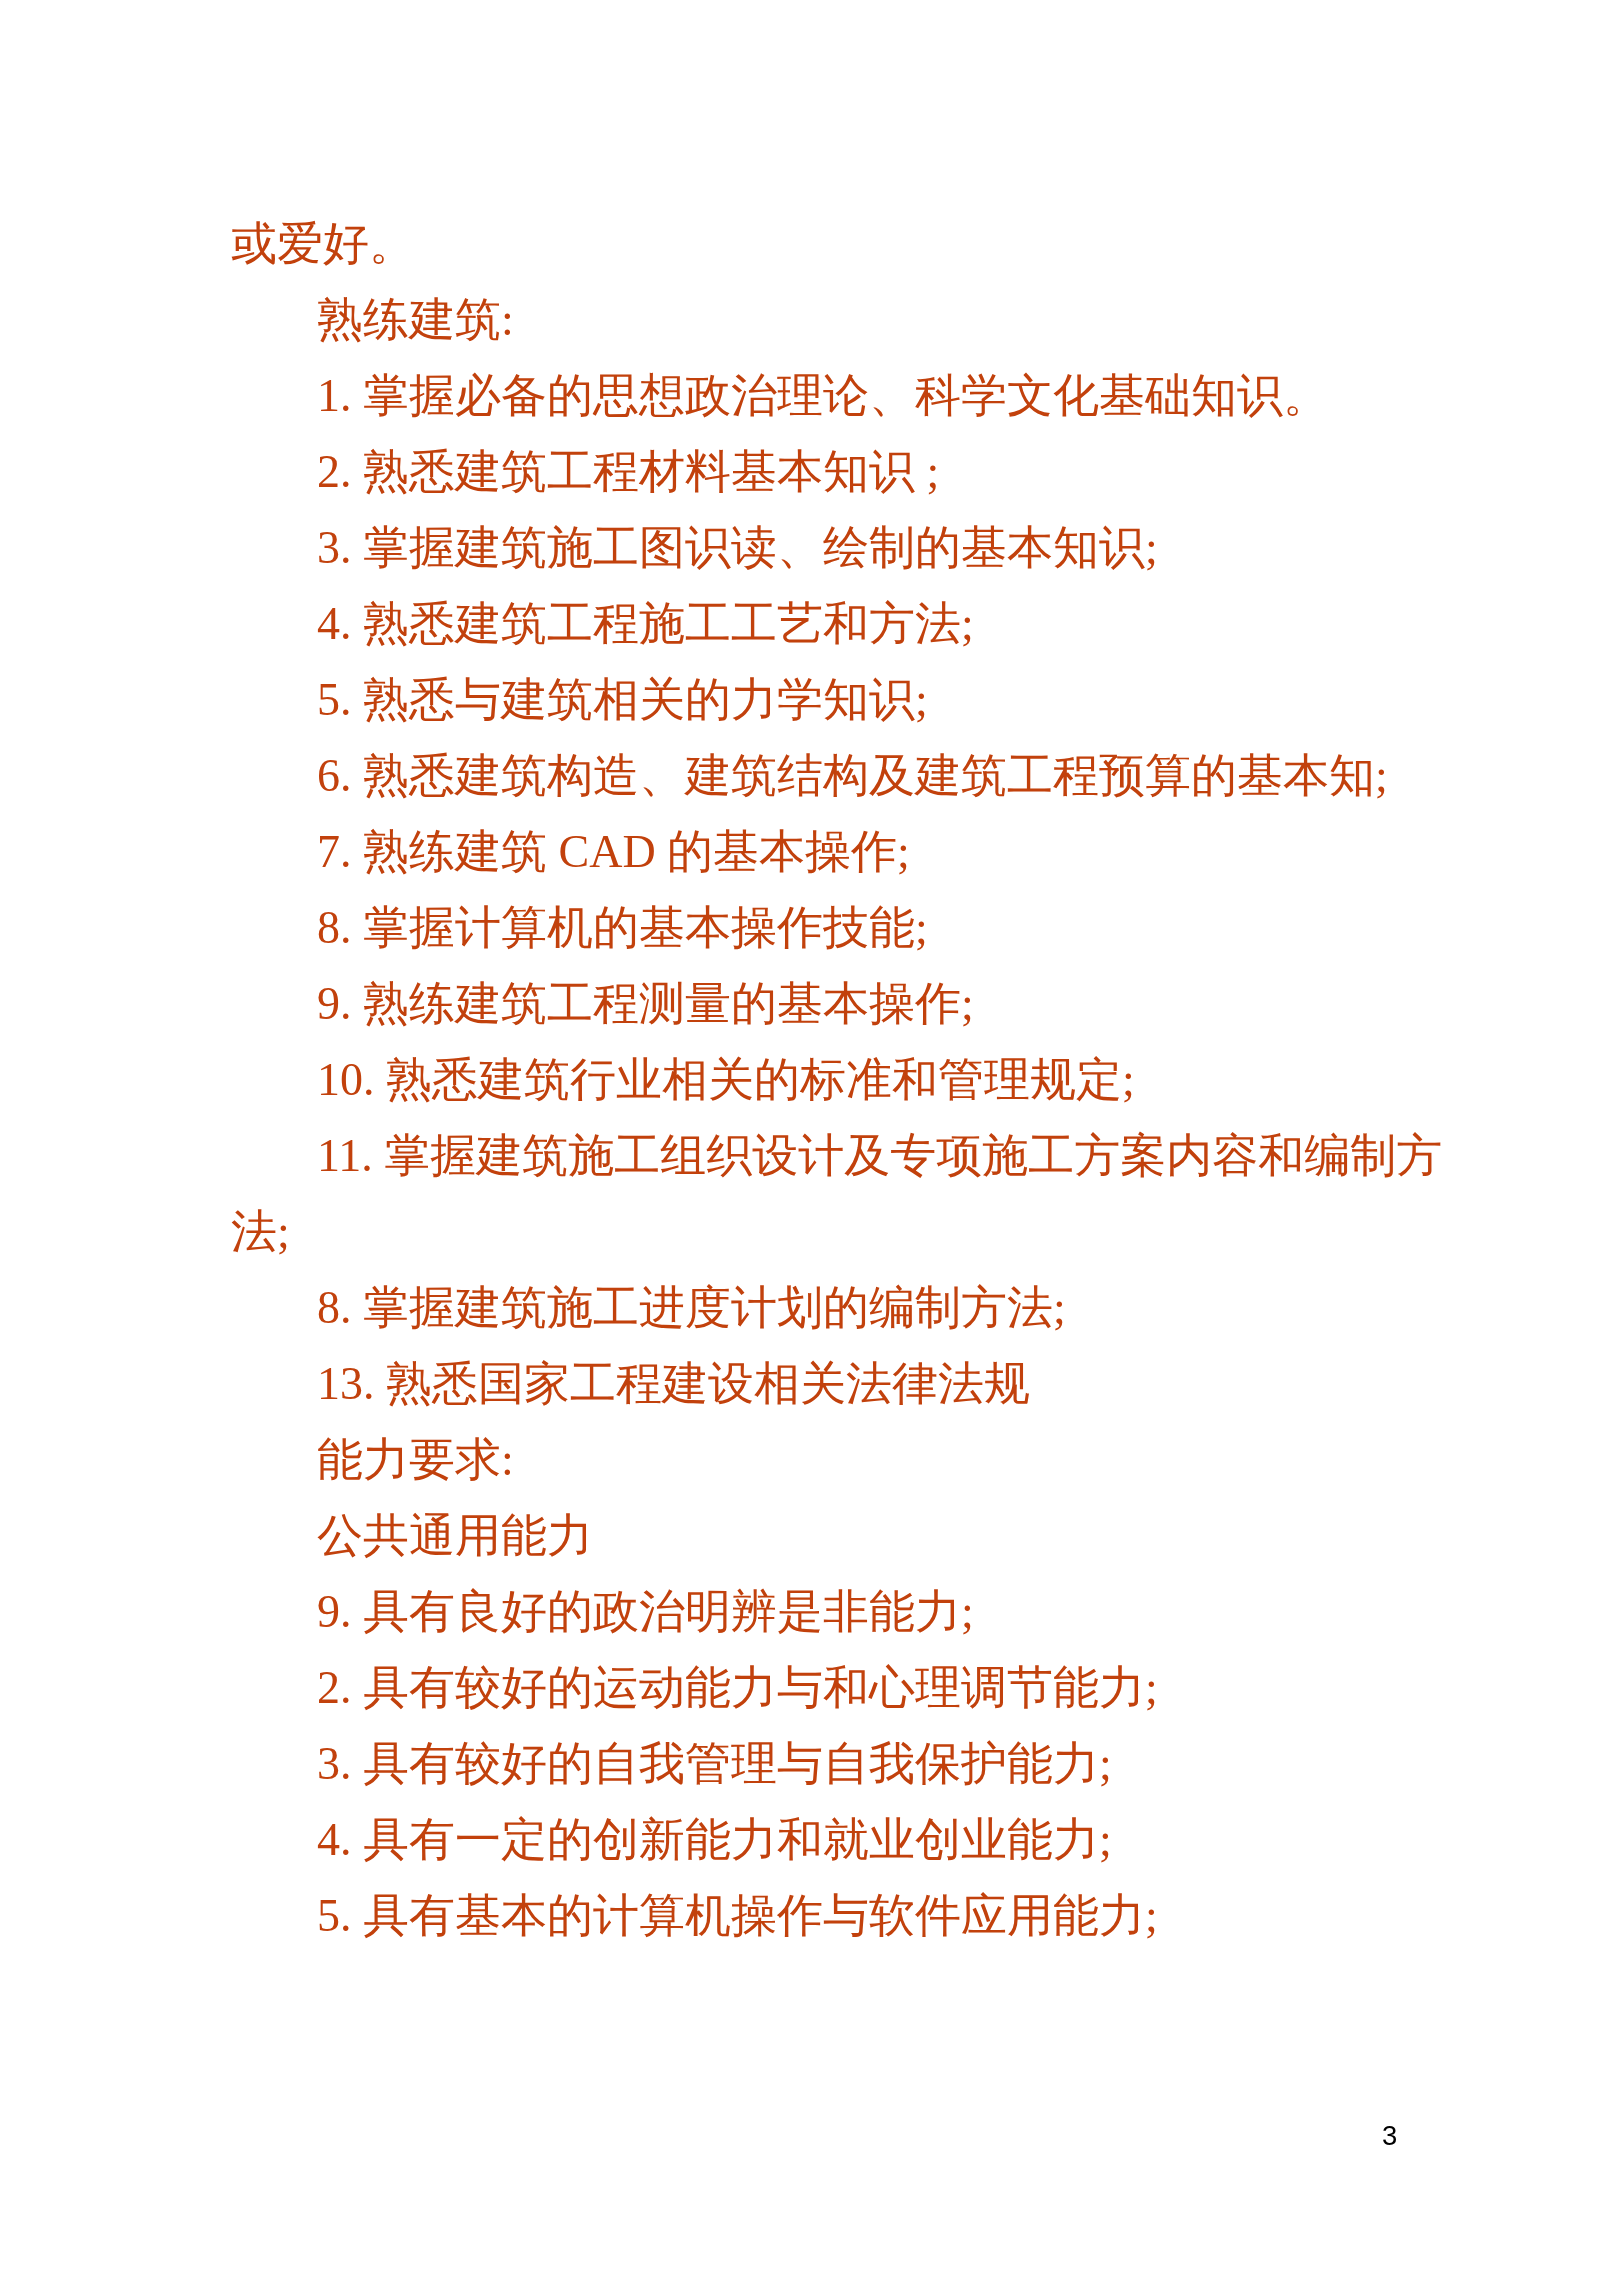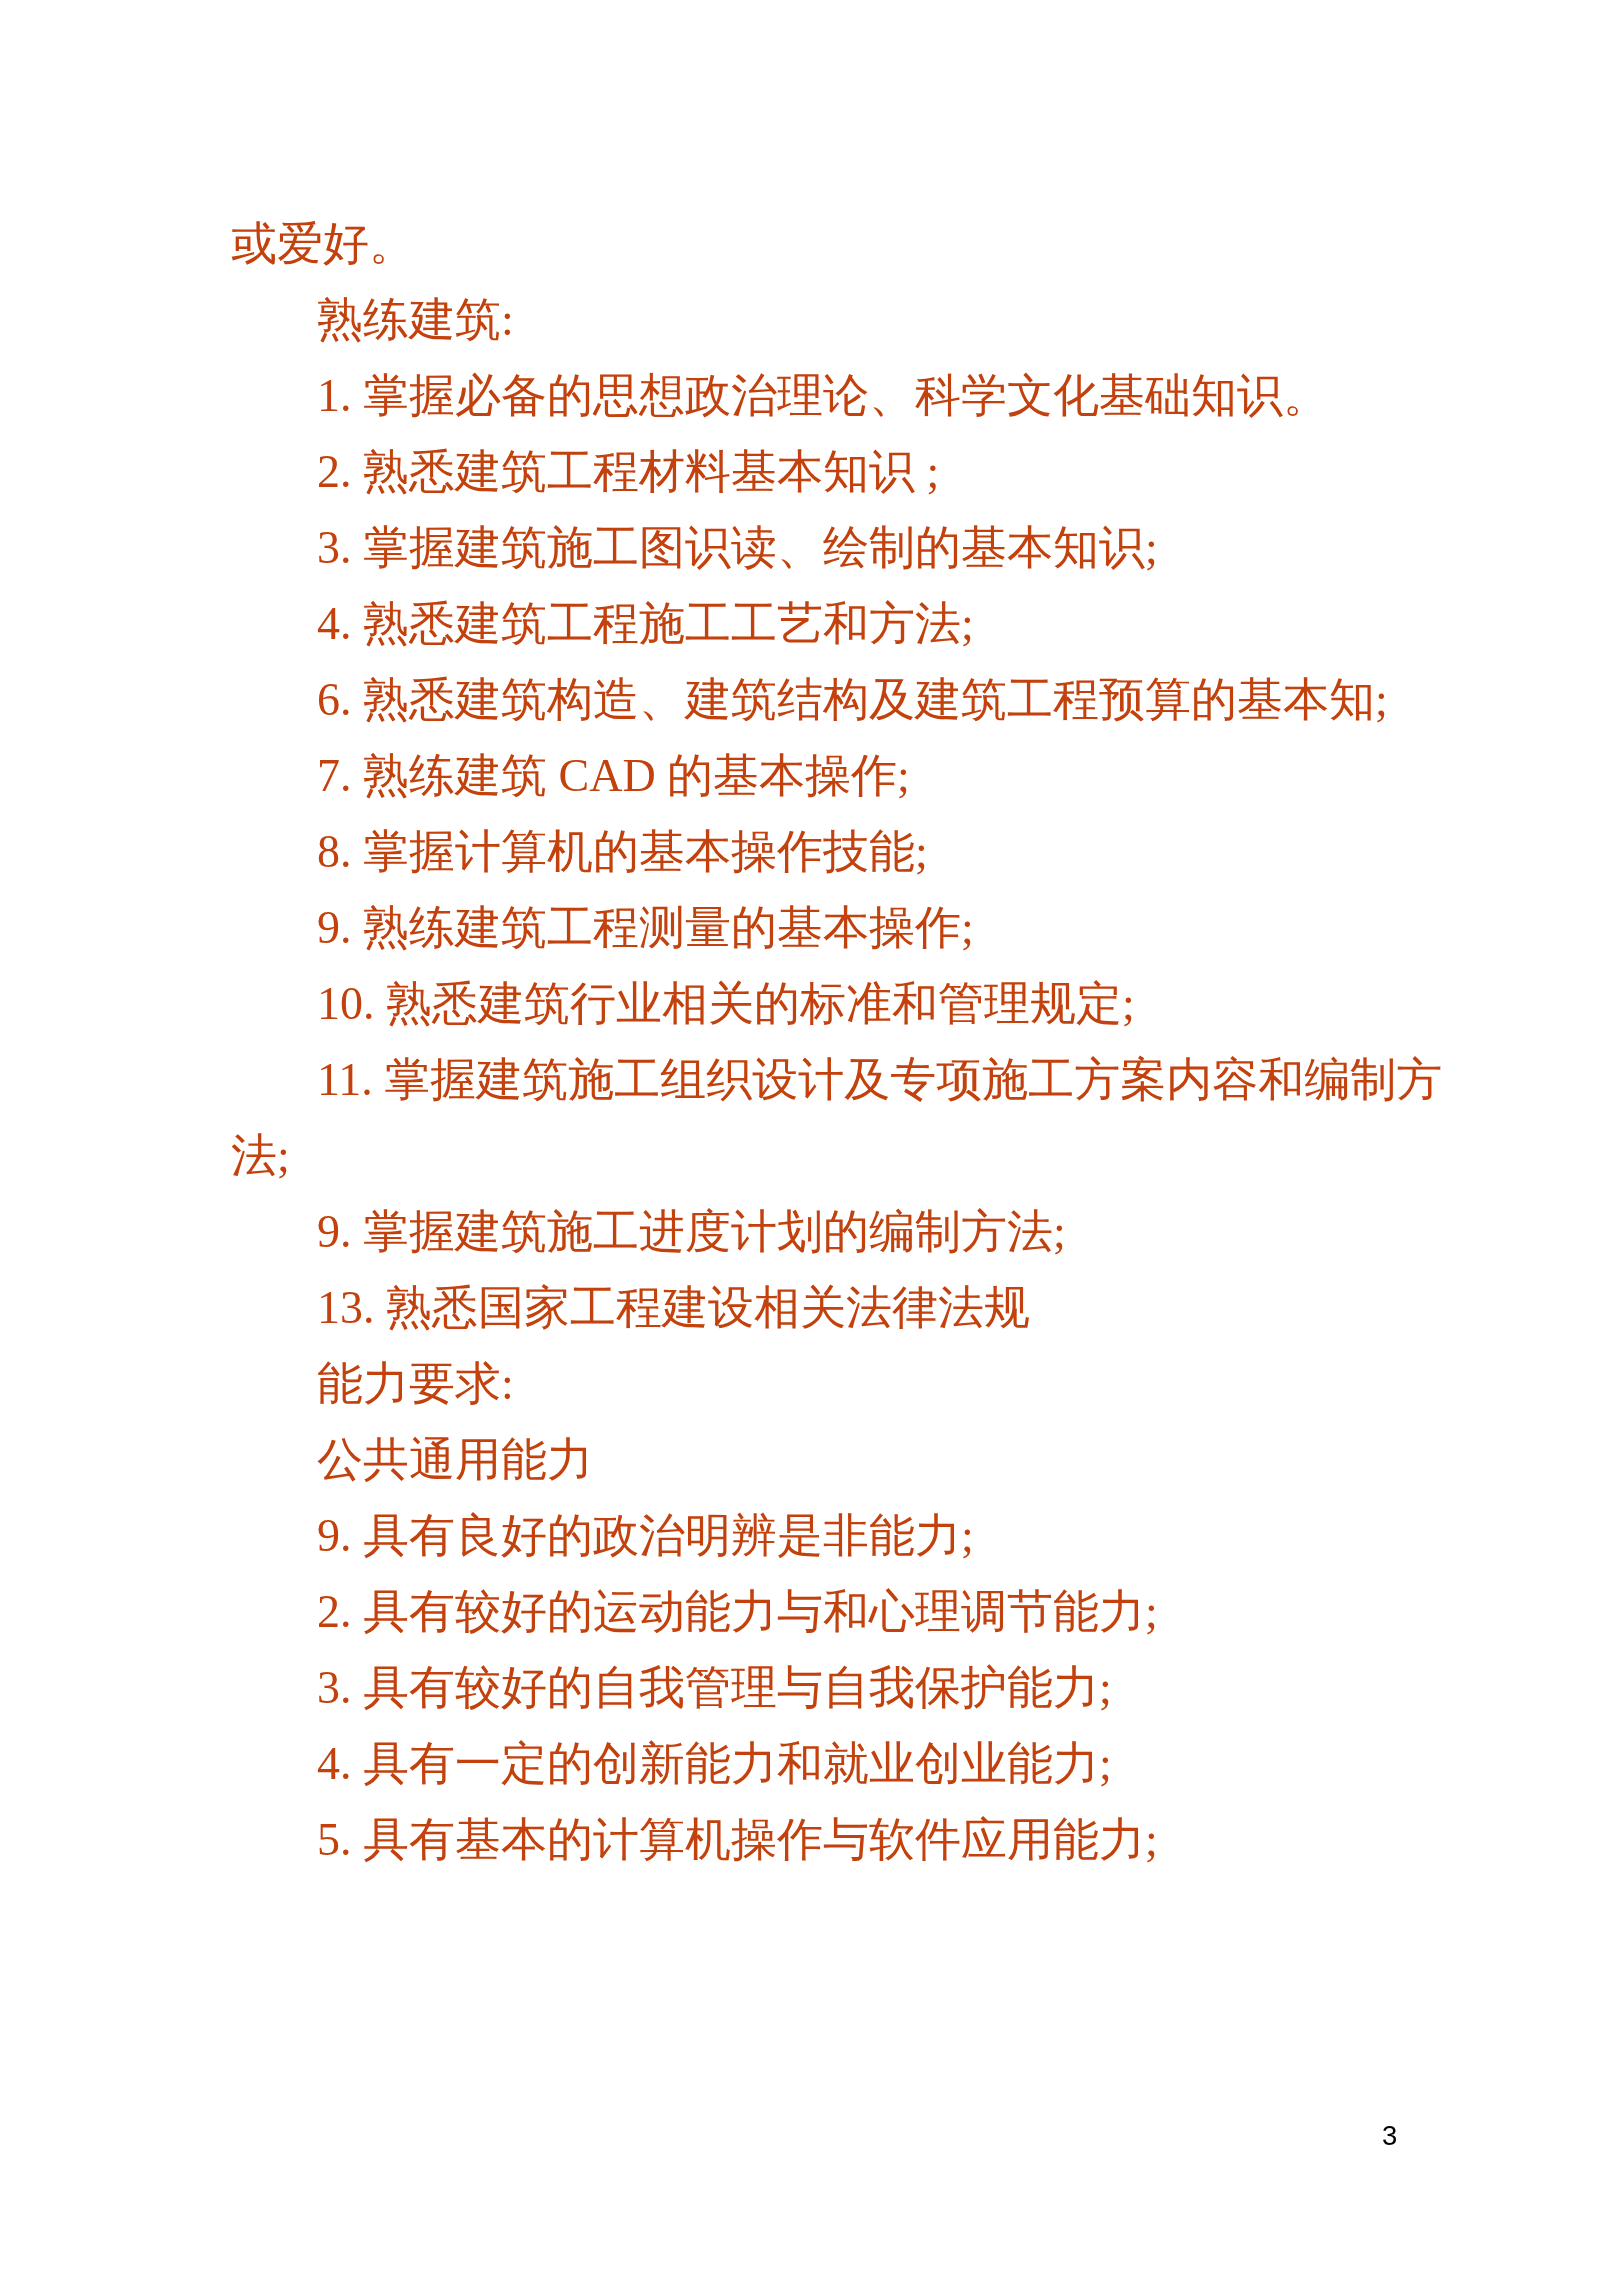--- a/index.html
+++ b/index.html
@@ -48,28 +48,29 @@
 <body>
 
 <div class="page">
   <div class="doc-body">
       <div class="line">或爱好。</div>
       <div class="line indent">熟练建筑:</div>
       <div class="line indent">1. 掌握必备的思想政治理论、科学文化基础知识。</div>
       <div class="line indent">2. 熟悉建筑工程材料基本知识 ;</div>
       <div class="line indent">3. 掌握建筑施工图识读、绘制的基本知识;</div>
       <div class="line indent">4. 熟悉建筑工程施工工艺和方法;</div>
+      <div class="line indent">5. 熟悉与建筑相关的力学知识;</div>
       <div class="line indent">6. 熟悉建筑构造、建筑结构及建筑工程预算的基本知;</div>
       <div class="line indent">7. 熟练建筑 CAD 的基本操作;</div>
       <div class="line indent">8. 掌握计算机的基本操作技能;</div>
       <div class="line indent">9. 熟练建筑工程测量的基本操作;</div>
       <div class="line indent">10. 熟悉建筑行业相关的标准和管理规定;</div>
       <div class="line indent">11. 掌握建筑施工组织设计及专项施工方案内容和编制方</div>
       <div class="line">法;</div>
-      <div class="line indent">9. 掌握建筑施工进度计划的编制方法;</div>
+      <div class="line indent">8. 掌握建筑施工进度计划的编制方法;</div>
       <div class="line indent">13. 熟悉国家工程建设相关法律法规</div>
       <div class="line indent">能力要求:</div>
       <div class="line indent">公共通用能力</div>
       <div class="line indent">9. 具有良好的政治明辨是非能力;</div>
       <div class="line indent">2. 具有较好的运动能力与和心理调节能力;</div>
       <div class="line indent">3. 具有较好的自我管理与自我保护能力;</div>
       <div class="line indent">4. 具有一定的创新能力和就业创业能力;</div>
       <div class="line indent">5. 具有基本的计算机操作与软件应用能力;</div>
     </div>
   <div class="page-number">3</div>

